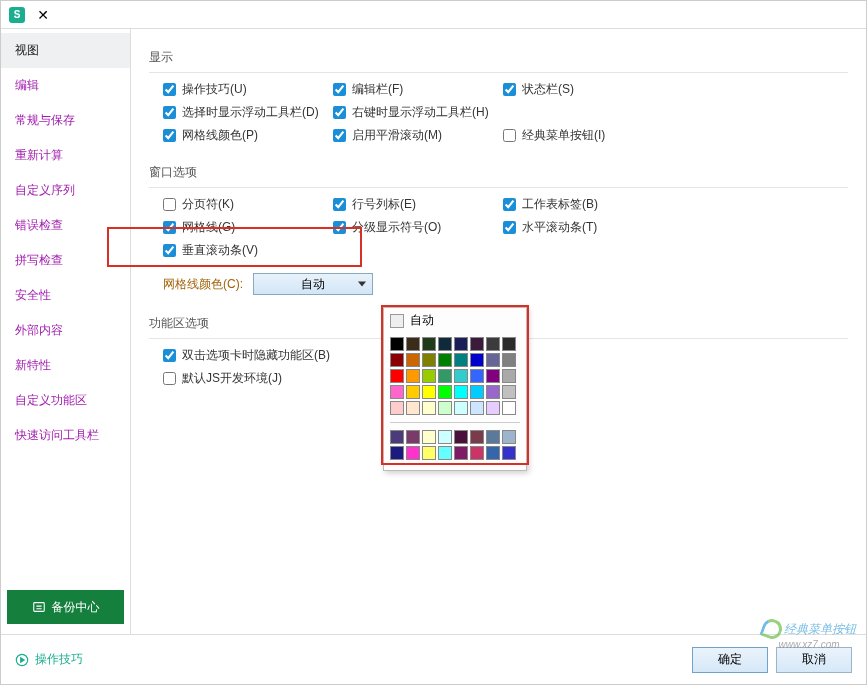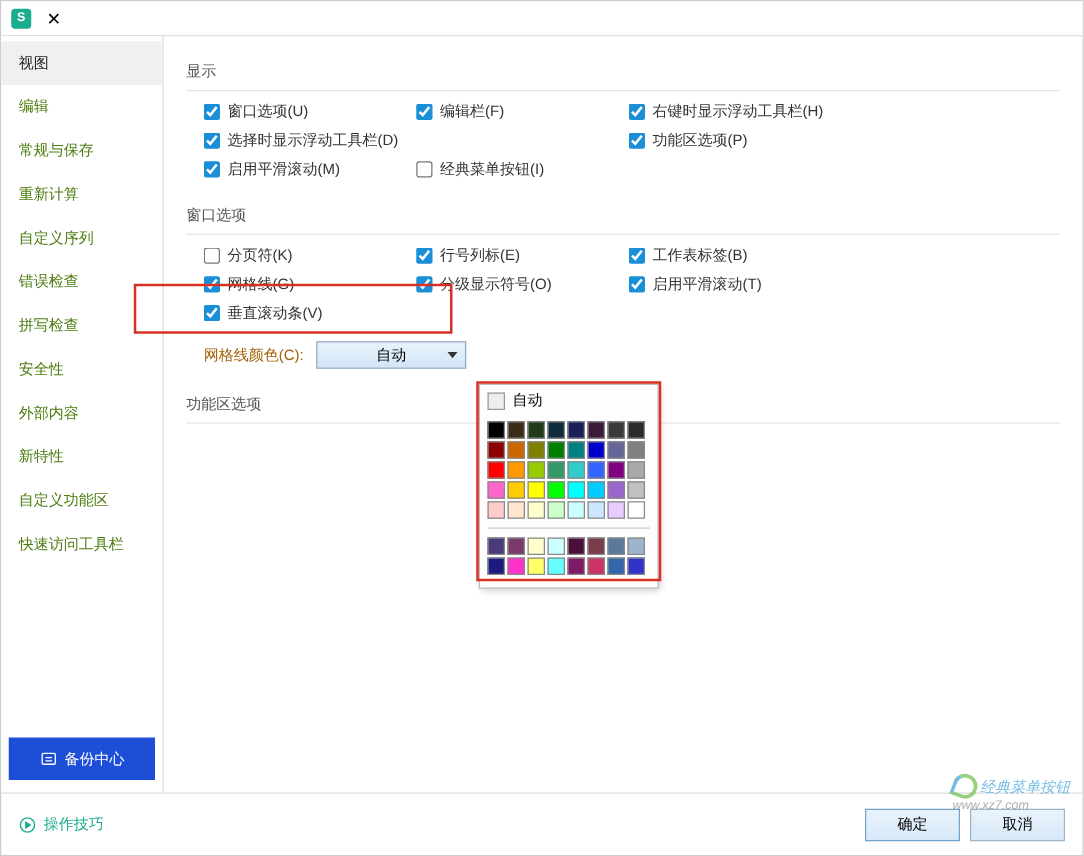--- a/index.html
+++ b/index.html
@@ -7,24 +7,24 @@
 
 .titlebar { height: 28px; background: #fff; display: flex; align-items: center; padding: 0 8px; border-bottom: 1px solid #ddd; }
 .titlebar .app-icon { width: 16px; height: 16px; background: #1aad8f; border-radius: 3px; display: flex; align-items: center; justify-content: center; color: #fff; font-weight: bold; font-size: 10px; margin-right: 8px; }
 .titlebar .title { flex: 1; color: #333; }
 .titlebar .close { width: 20px; height: 20px; display: flex; align-items: center; justify-content: center; font-size: 14px; cursor: pointer; }
 
 .body { display: flex; height: 605px; }
 
 .sidebar { width: 130px; border-right: 1px solid #ddd; padding: 4px 0; background: #fff; display: flex; flex-direction: column; }
 .sidebar-items { flex: 1; }
-.sidebar-item { padding: 9px 14px; cursor: pointer; color: #4d7c0f; font-size: 12px; }
+.sidebar-item { padding: 9px 14px; cursor: pointer; color: #a21caf; font-size: 12px; }
 .sidebar-item.active { background: #eef0f1; color: #222; font-weight: 500; }
 
-.backup-btn { margin: 6px; height: 34px; background: #1d4ed8; color: #fff; display: flex; align-items: center; justify-content: center; gap: 6px; cursor: pointer; }
+.backup-btn { margin: 6px; height: 34px; background: #15803d; color: #fff; display: flex; align-items: center; justify-content: center; gap: 6px; cursor: pointer; }
 .backup-btn svg { width: 14px; height: 14px; }
 
 .content { flex: 1; padding: 14px 18px; position: relative; }
 
 .section-title { color: #555; padding: 6px 0; border-bottom: 1px solid #e5e5e5; margin-bottom: 8px; position: relative; }
 .section-title span { background: #fff; padding-right: 8px; position: relative; top: 0; }
 .section-title::after { content: ""; display: block; }
 
 .opts { display: grid; grid-template-columns: 170px 170px 170px; gap: 6px 0; padding-left: 14px; margin-bottom: 14px; }
 .chk { display: flex; align-items: center; gap: 6px; color: #333; cursor: pointer; }
@@ -48,21 +48,21 @@
 .palette-sep { border-top: 1px solid #ccc; margin: 3px 6px; }
 
 .footer { height: 50px; border-top: 1px solid #ddd; display: flex; align-items: center; padding: 0 14px; position: relative; }
 .footer .tips { display: flex; align-items: center; gap: 6px; color: #1aad8f; cursor: pointer; }
 .footer .tips svg { width: 14px; height: 14px; }
 .footer .spacer { flex: 1; }
 .footer .btn { width: 76px; height: 26px; border: 1px solid #9ab4c9; background: linear-gradient(#eaf3fb,#d6e8f8); display: flex; align-items: center; justify-content: center; cursor: pointer; margin-left: 8px; }
 .footer .btn.ok { border-color: #6fa3cc; text-align: center; }
 
 .watermark { position: absolute; right: 10px; bottom: 34px; color: #3aa0d8; font-size: 16px; font-style: italic; opacity: 0.7; pointer-events: none; }
-.watermark .sub { font-size: 10px; color: #888; display: block; text-align: left; }
+.watermark .sub { font-size: 10px; color: #888; display: block; text-align: center; }
 .watermark .logo { display:inline-block; width: 20px; height: 20px; border: 3px solid #6cc04a; border-left-color: #3aa0d8; border-radius: 50% 50% 50% 0; transform: rotate(20deg); vertical-align: middle; margin-right: 2px; }
 </style>
 </head>
 <body>
 
 <div class="titlebar">
   <div class="app-icon">S</div>
   <div class="close">✕</div>
 </div>
 
@@ -90,38 +90,42 @@
       <span>备份中心</span>
     </div>
   </div>
 
   <div class="content">
 
     <div class="section-title"><span>显示</span></div>
     <div class="opts" id="opts-display">
         <label class="chk">
           <input type="checkbox" checked="" style="">
-          <span>窗口选项(U)</span>
+          <span>操作技巧(U)</span>
         </label>
         <label class="chk">
           <input type="checkbox" checked="" style="">
           <span>编辑栏(F)</span>
         </label>
         <label class="chk">
           <input type="checkbox" checked="" style="">
+          <span>状态栏(S)</span>
+        </label>
+        <label class="chk">
+          <input type="checkbox" checked="" style="">
+          <span>选择时显示浮动工具栏(D)</span>
+        </label>
+        <label class="chk">
+          <input type="checkbox" checked="" style="">
           <span>右键时显示浮动工具栏(H)</span>
         </label>
-        <label class="chk">
-          <input type="checkbox" checked="" style="">
-          <span>选择时显示浮动工具栏(D)</span>
-        </label>
         <label class="chk"></label>
         <label class="chk">
           <input type="checkbox" checked="" style="">
-          <span>功能区选项(P)</span>
+          <span>网格线颜色(P)</span>
         </label>
         <label class="chk">
           <input type="checkbox" checked="" style="">
           <span>启用平滑滚动(M)</span>
         </label>
         <label class="chk">
           <input type="checkbox" style="">
           <span>经典菜单按钮(I)</span>
         </label>
       </div>
@@ -143,38 +147,48 @@
         <label class="chk">
           <input type="checkbox" checked="" style="">
           <span>网格线(G)</span>
         </label>
         <label class="chk">
           <input type="checkbox" checked="" style="">
           <span>分级显示符号(O)</span>
         </label>
         <label class="chk">
           <input type="checkbox" checked="" style="">
-          <span>启用平滑滚动(T)</span>
+          <span>水平滚动条(T)</span>
         </label>
         <label class="chk">
           <input type="checkbox" checked="" style="">
           <span>垂直滚动条(V)</span>
         </label>
         <label class="chk"></label>
       </div>
     <div class="grid-color-row">
       <span class="grid-color-label">网格线颜色(C):</span>
       <div class="combo">
         <span>自动</span>
         <span class="arrow"></span>
       </div>
     </div>
 
     <div style="height:14px"></div>
     <div class="section-title"><span>功能区选项</span></div>
+    <div class="opts" id="opts-ribbon" style="grid-template-columns: 1fr;">
+        <label class="chk">
+          <input type="checkbox" checked="" style="">
+          <span>双击选项卡时隐藏功能区(B)</span>
+        </label>
+        <label class="chk">
+          <input type="checkbox" style="">
+          <span>默认JS开发环境(J)</span>
+        </label>
+      </div>
 
     <div class="red-box-1"></div>
 
     <div class="color-popup">
       <div class="popup-auto">
         <span class="sw"></span>
         <span>自动</span>
       </div>
       <div class="palette" id="palette1">
           <div class="c" style="background: rgb(0, 0, 0);"></div>

